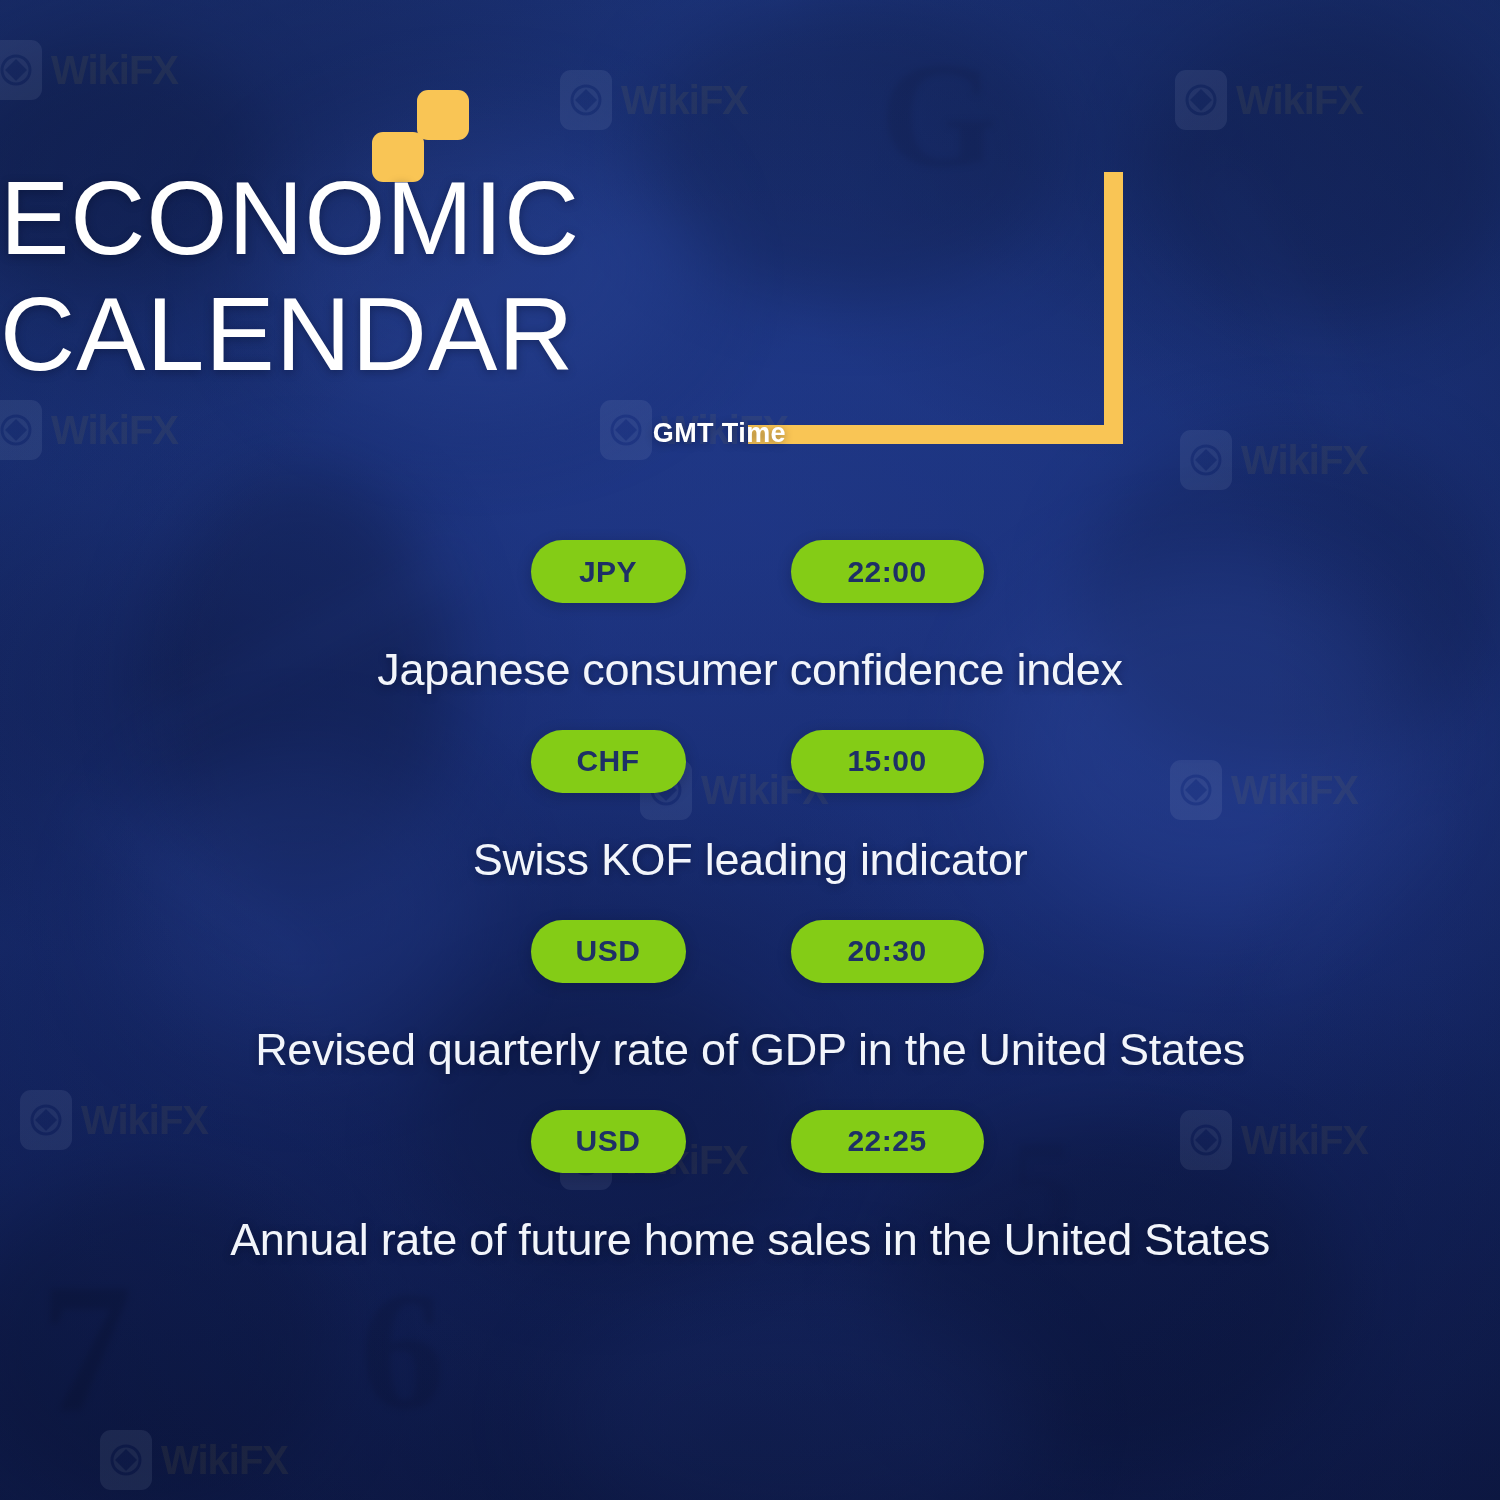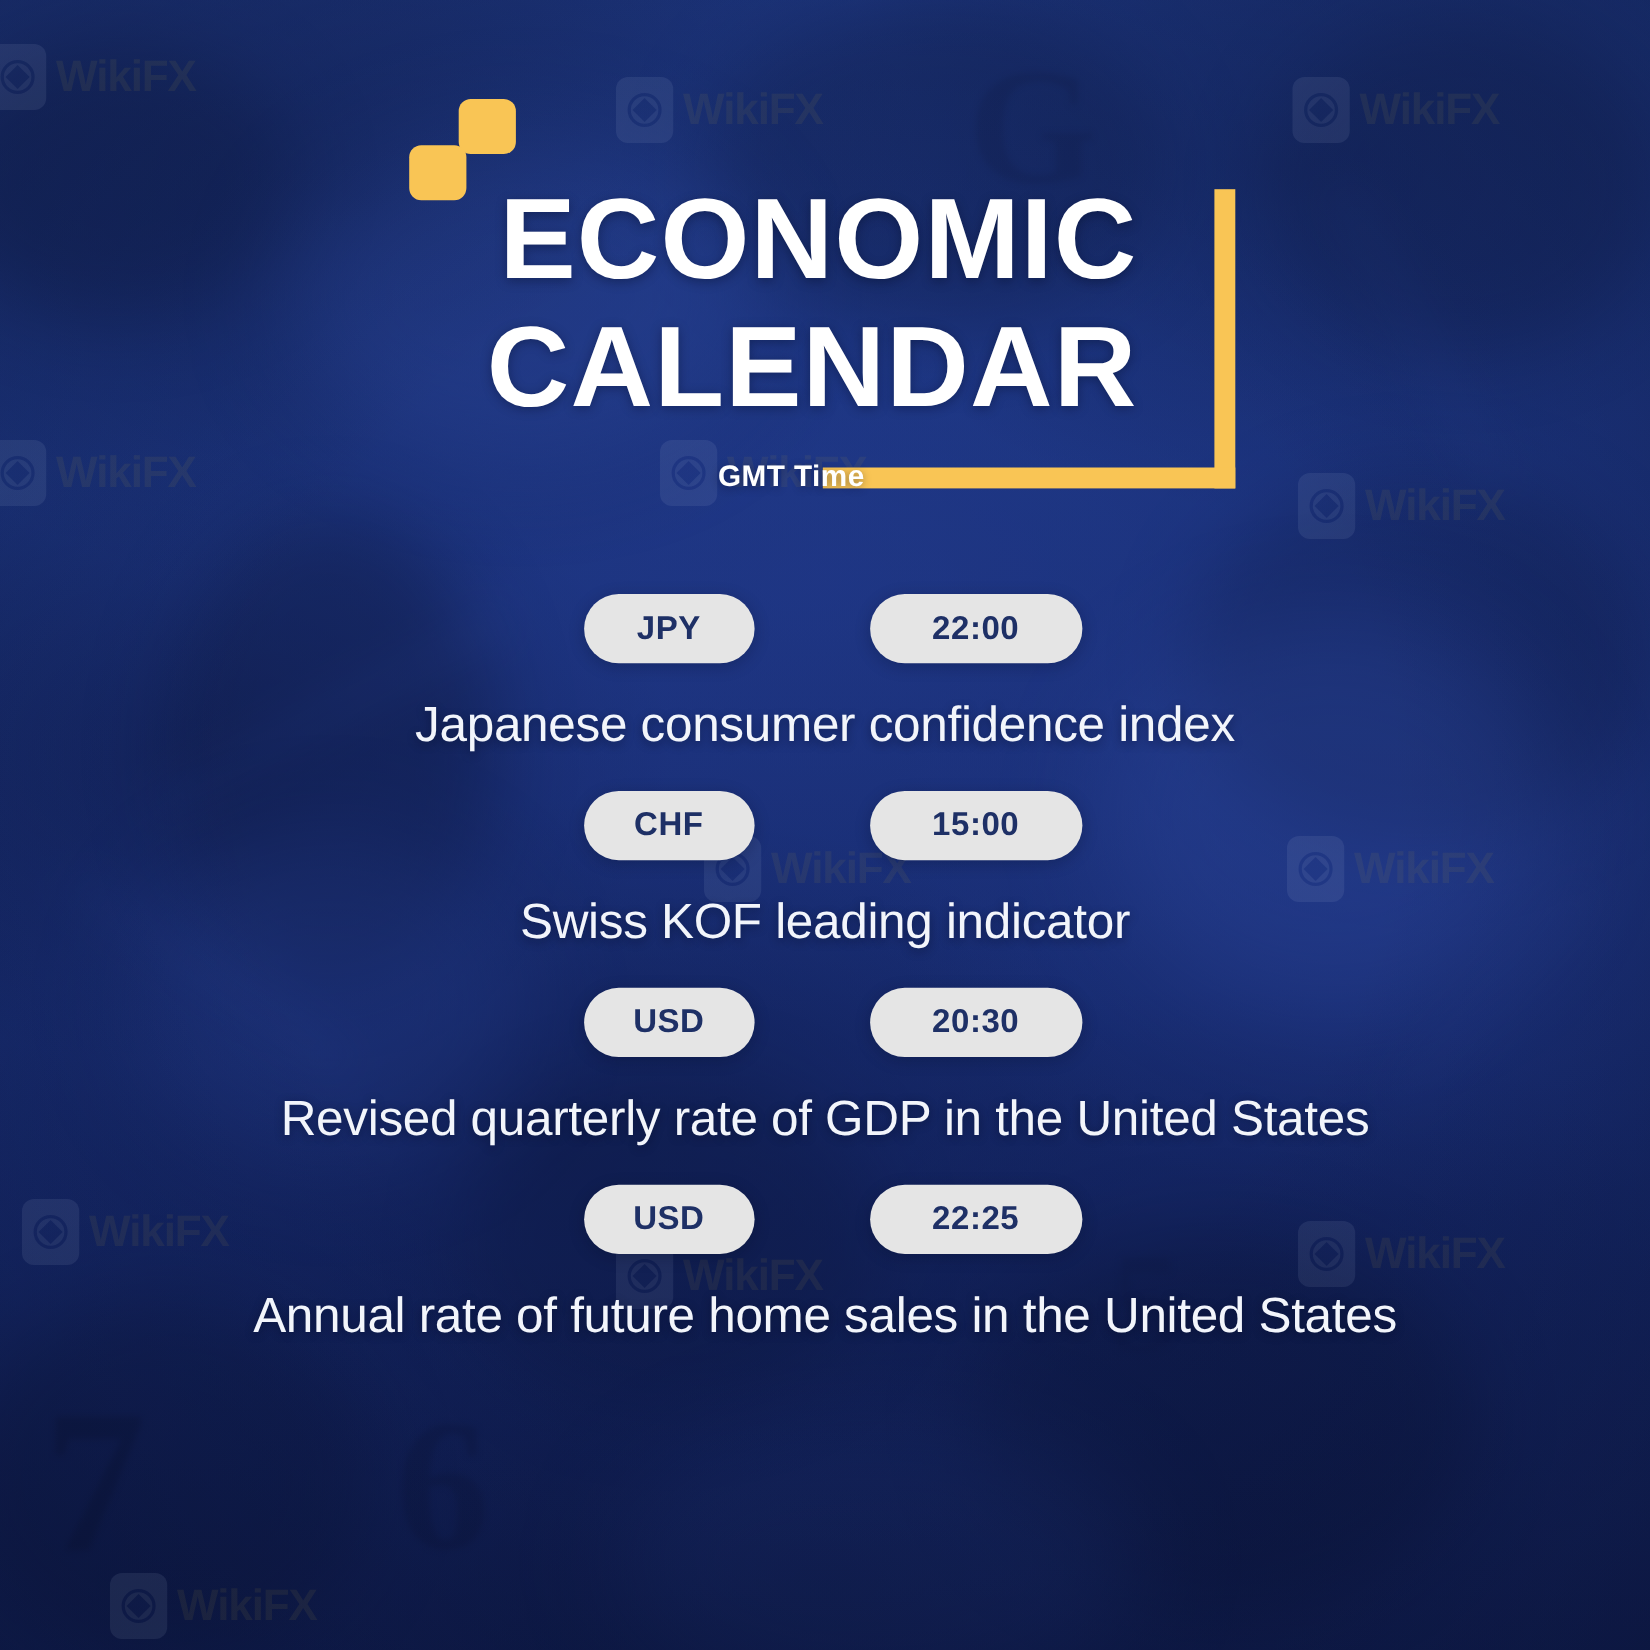--- a/index.html
+++ b/index.html
@@ -129,24 +129,24 @@
     position: absolute;
     left: 748px; top: 425px;
     width: 375px; height: 19px;
     background: #f9c555;
   }
 
   .title {
     position: absolute;
     left: 0; top: 160px;
     width: 1090px;
-    text-align: right;
+    text-align: left;
     color: #ffffff;
     font-family: "Liberation Sans", sans-serif;
-    font-weight: 700;
+    font-weight: 400;
     font-size: 104px;
     line-height: 1.12;
     letter-spacing: 1px;
     text-shadow: 0 2px 10px rgba(4,10,30,0.35);
   }
   .title .line { display: block; padding-right: 56px; }
 
   .gmt {
     position: absolute;
     left: 0; top: 418px;
@@ -169,35 +169,35 @@
   .event { width: 1500px; }
   .event-pills {
     display: flex;
     justify-content: center;
     gap: 105px;
     padding-left: 14px;
   }
   .pill {
     min-width: 155px;
     height: 63px;
-    background: #e5e5e5;
+    background: #84cc16;
     border-radius: 34px;
     display: flex;
     align-items: center;
     justify-content: center;
     color: #1e3066;
     font-weight: 700;
     font-size: 30px;
     letter-spacing: 0.5px;
     box-shadow: 0 3px 14px rgba(4,10,30,0.25);
   }
   .pill.time { min-width: 193px; }
 
   .event-desc {
-    margin-top: 24px;
+    margin-top: 35px;
     padding: 0 150px;
     text-align: center;
     color: #f2f5fb;
     font-family: "Liberation Sans", sans-serif;
     font-weight: 400;
     font-size: 45px;
     line-height: 1.42;
     letter-spacing: -0.3px;
     text-shadow: 0 2px 9px rgba(4,10,30,0.42);
   }

